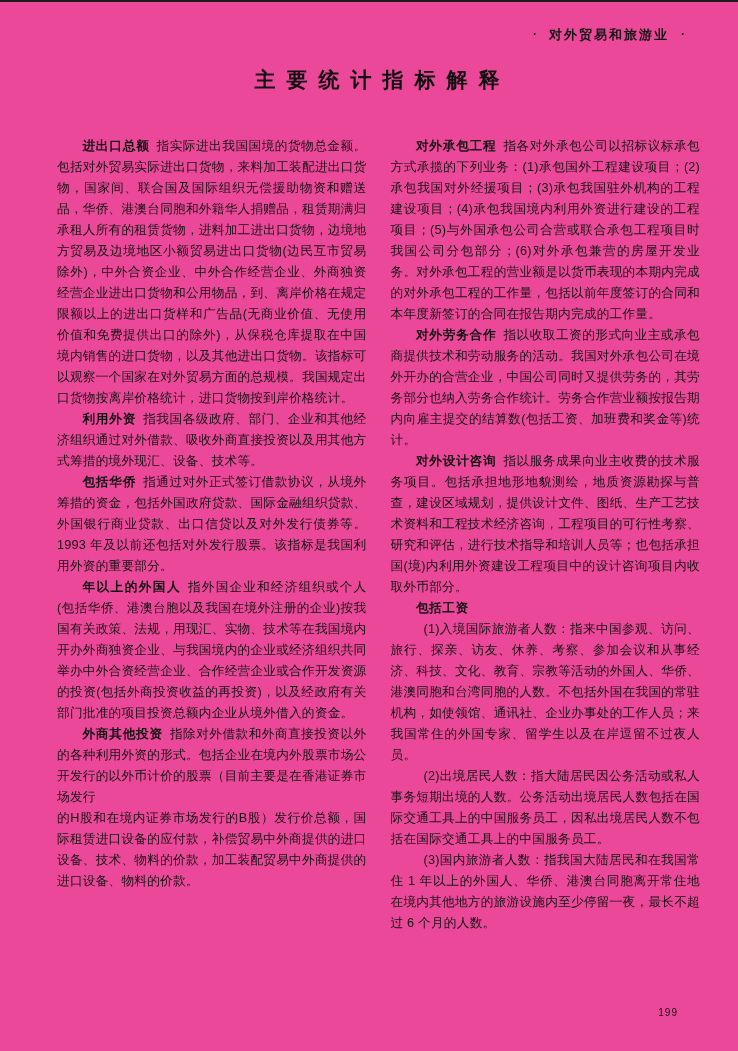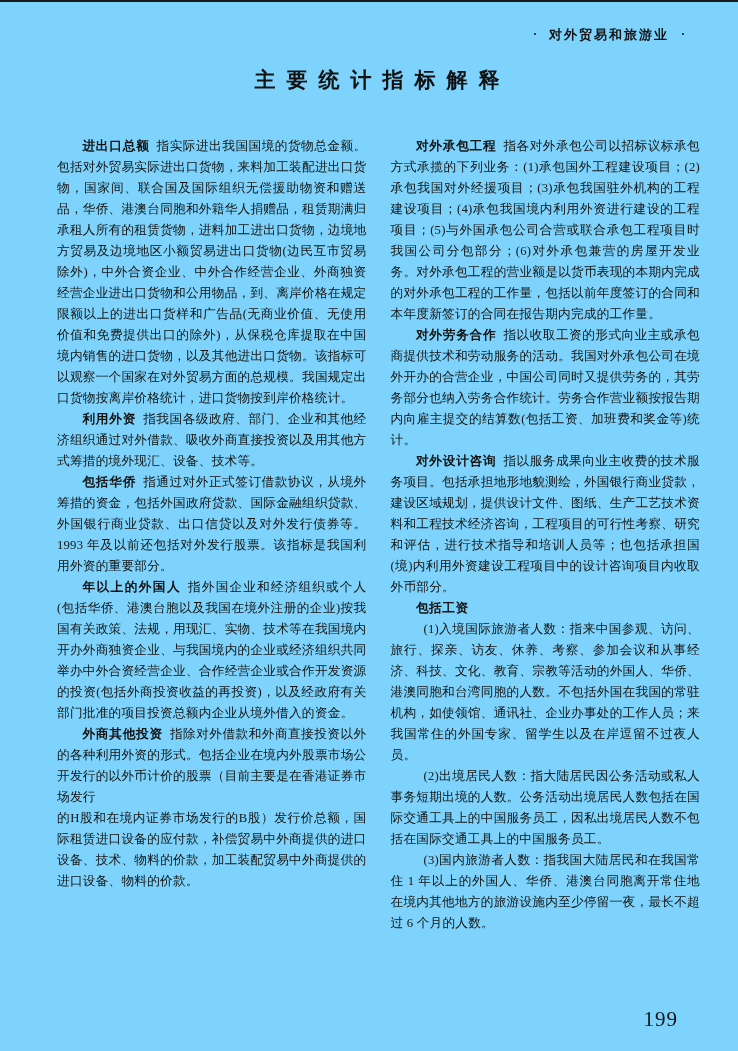--- a/index.html
+++ b/index.html
@@ -1,22 +1,22 @@
 <!DOCTYPE html>
 <html><head>
 <meta charset="utf-8">
 <style>
   html,body{margin:0;padding:0;background:#888;}
   .page{
     position:relative;
     width:738px;height:1051px;
     margin:0 auto;
-    background:#7dd3fc;
+    background:#ec4899;
     color:#141414;
-    font-family:Liberation Serif, serif;
+    font-family:Liberation Sans, sans-serif;
     border-top:2px solid #1a1a1a;
     box-sizing:border-box;
     overflow:hidden;
   }
   .running-head{
     position:absolute;top:24px;right:53px;
     font-size:13px;font-weight:bold;
     white-space:nowrap;
   }
   .running-head .rh-dot{font-size:12px;vertical-align:1px;}
@@ -43,21 +43,21 @@
   }
   .para.sub{text-indent:2.6em;}
   .term{
     font-weight:bold;
     margin-right:0.55em;
     letter-spacing:0.5px;
   }
   .def{white-space:pre-wrap;}
   .page-number{
     position:absolute;top:1005px;right:60px;
-    font-size:21px;letter-spacing:1px;
+    font-size:10px;letter-spacing:1px;
   }
 </style>
 </head>
 <body>
 
 <div class="page">
 
   <div class="running-head">
     <span class="rh-dot">·</span><span class="rh-text">对外贸易和旅游业</span><span class="rh-dot">·</span>
   </div>
@@ -69,21 +69,21 @@
         <p class="para"><b class="term">进出口总额</b><span class="def">指实际进出我国国境的货物总金额。包括对外贸易实际进出口货物，来料加工装配进出口货物，国家间、联合国及国际组织无偿援助物资和赠送品，华侨、港澳台同胞和外籍华人捐赠品，租赁期满归承租人所有的租赁货物，进料加工进出口货物，边境地方贸易及边境地区小额贸易进出口货物(边民互市贸易除外)，中外合资企业、中外合作经营企业、外商独资经营企业进出口货物和公用物品，到、离岸价格在规定限额以上的进出口货样和广告品(无商业价值、无使用价值和免费提供出口的除外)，从保税仓库提取在中国境内销售的进口货物，以及其他进出口货物。该指标可以观察一个国家在对外贸易方面的总规模。我国规定出口货物按离岸价格统计，进口货物按到岸价格统计。</span></p>
         <p class="para"><b class="term">利用外资</b><span class="def">指我国各级政府、部门、企业和其他经济组织通过对外借款、吸收外商直接投资以及用其他方式筹措的境外现汇、设备、技术等。</span></p>
         <p class="para"><b class="term">包括华侨</b><span class="def">指通过对外正式签订借款协议，从境外筹措的资金，包括外国政府贷款、国际金融组织贷款、外国银行商业贷款、出口信贷以及对外发行债券等。1993 年及以前还包括对外发行股票。该指标是我国利用外资的重要部分。</span></p>
         <p class="para"><b class="term">年以上的外国人</b><span class="def">指外国企业和经济组织或个人(包括华侨、港澳台胞以及我国在境外注册的企业)按我国有关政策、法规，用现汇、实物、技术等在我国境内开办外商独资企业、与我国境内的企业或经济组织共同举办中外合资经营企业、合作经营企业或合作开发资源的投资(包括外商投资收益的再投资)，以及经政府有关部门批准的项目投资总额内企业从境外借入的资金。</span></p>
         <p class="para"><b class="term">外商其他投资</b><span class="def">指除对外借款和外商直接投资以外的各种利用外资的形式。包括企业在境内外股票市场公开发行的以外币计价的股票（目前主要是在香港证券市场发行
 的H股和在境内证券市场发行的B股）发行价总额，国际租赁进口设备的应付款，补偿贸易中外商提供的进口设备、技术、物料的价款，加工装配贸易中外商提供的进口设备、物料的价款。</span></p>
       </div>
     <div class="col" id="col-right">
         <p class="para"><b class="term">对外承包工程</b><span class="def">指各对外承包公司以招标议标承包方式承揽的下列业务：(1)承包国外工程建设项目；(2)承包我国对外经援项目；(3)承包我国驻外机构的工程建设项目；(4)承包我国境内利用外资进行建设的工程项目；(5)与外国承包公司合营或联合承包工程项目时我国公司分包部分；(6)对外承包兼营的房屋开发业务。对外承包工程的营业额是以货币表现的本期内完成的对外承包工程的工作量，包括以前年度签订的合同和本年度新签订的合同在报告期内完成的工作量。</span></p>
         <p class="para"><b class="term">对外劳务合作</b><span class="def">指以收取工资的形式向业主或承包商提供技术和劳动服务的活动。我国对外承包公司在境外开办的合营企业，中国公司同时又提供劳务的，其劳务部分也纳入劳务合作统计。劳务合作营业额按报告期内向雇主提交的结算数(包括工资、加班费和奖金等)统计。</span></p>
-        <p class="para"><b class="term">对外设计咨询</b><span class="def">指以服务成果向业主收费的技术服务项目。包括承担地形地貌测绘，外国银行商业贷款，建设区域规划，提供设计文件、图纸、生产工艺技术资料和工程技术经济咨询，工程项目的可行性考察、研究和评估，进行技术指导和培训人员等；也包括承担国(境)内利用外资建设工程项目中的设计咨询项目内收取外币部分。</span></p>
+        <p class="para"><b class="term">对外设计咨询</b><span class="def">指以服务成果向业主收费的技术服务项目。包括承担地形地貌测绘，地质资源勘探与普查，建设区域规划，提供设计文件、图纸、生产工艺技术资料和工程技术经济咨询，工程项目的可行性考察、研究和评估，进行技术指导和培训人员等；也包括承担国(境)内利用外资建设工程项目中的设计咨询项目内收取外币部分。</span></p>
         <p class="para"><b class="term">包括工资</b></p>
         <p class="para sub"><span class="def">(1)入境国际旅游者人数：指来中国参观、访问、旅行、探亲、访友、休养、考察、参加会议和从事经济、科技、文化、教育、宗教等活动的外国人、华侨、港澳同胞和台湾同胞的人数。不包括外国在我国的常驻机构，如使领馆、通讯社、企业办事处的工作人员；来我国常住的外国专家、留学生以及在岸逗留不过夜人员。</span></p>
         <p class="para sub"><span class="def">(2)出境居民人数：指大陆居民因公务活动或私人事务短期出境的人数。公务活动出境居民人数包括在国际交通工具上的中国服务员工，因私出境居民人数不包括在国际交通工具上的中国服务员工。</span></p>
         <p class="para sub"><span class="def">(3)国内旅游者人数：指我国大陆居民和在我国常住 1 年以上的外国人、华侨、港澳台同胞离开常住地在境内其他地方的旅游设施内至少停留一夜，最长不超过 6 个月的人数。</span></p>
       </div>
   </div>
 
   <div class="page-number">199</div>
 
 </div>

